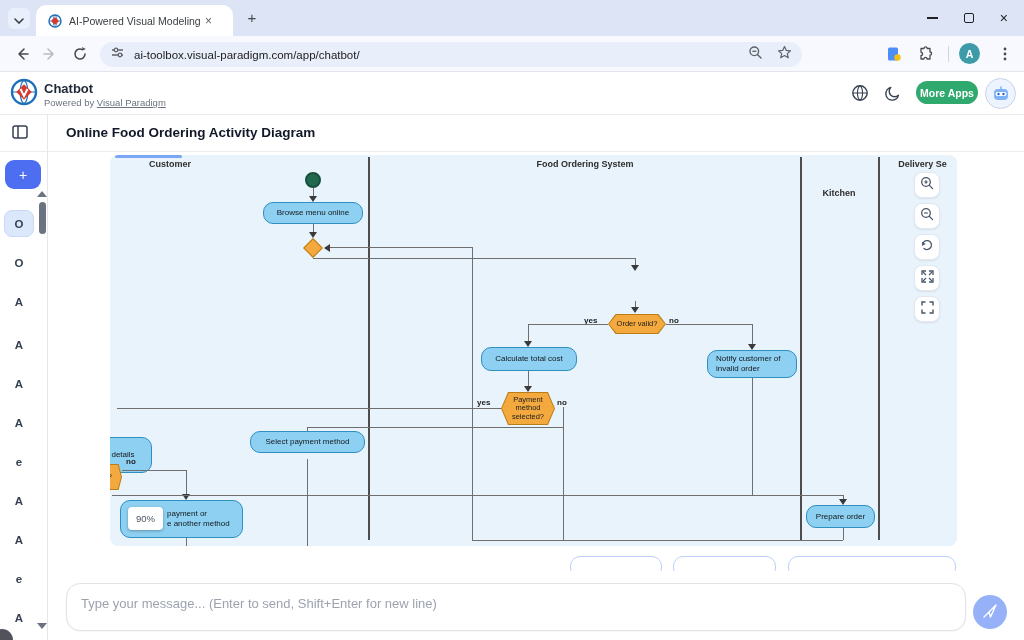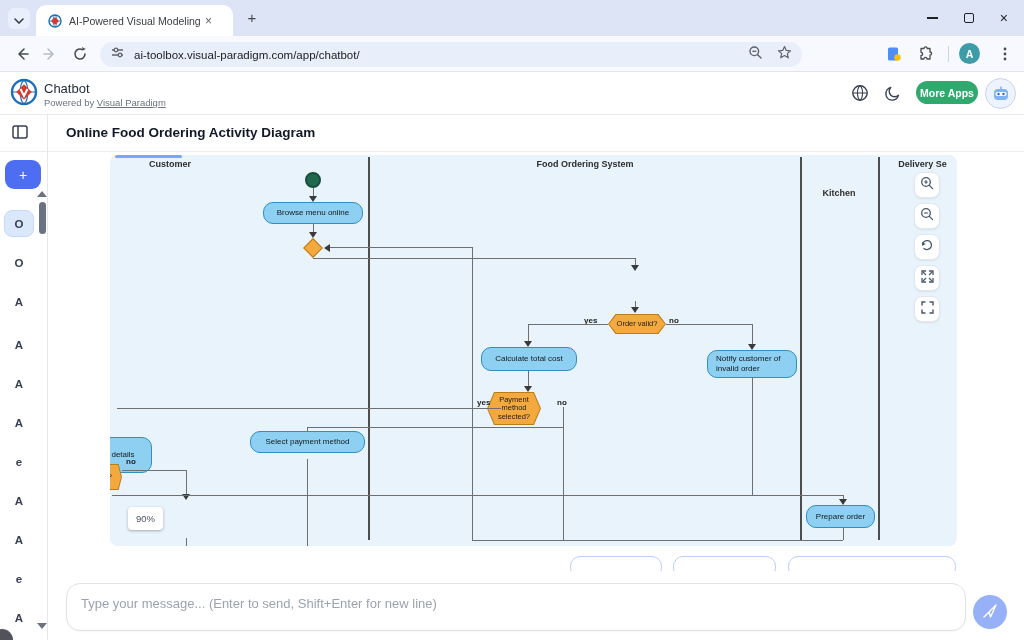--- a/index.html
+++ b/index.html
@@ -23,21 +23,21 @@
 
   .toolbar { left:0; top:36px; width:1024px; height:36px; background:#f7f9ff; border-bottom:1px solid #e2e5ee; }
   .nav-ic { top:44px; width:20px; height:20px; display:flex; align-items:center; justify-content:center; }
   .urlbar { left:100px; top:42px; width:702px; height:25px; border-radius:13px; background:#e9eefb; display:flex; align-items:center; padding:0 10px; }
   .url-text { font-size:11.5px; color:#202124; margin-left:9px; flex:1; overflow:hidden; white-space:nowrap; }
   .avatar-chrome { left:959px; top:43px; width:21px; height:21px; border-radius:50%; background:#3d9ca8; color:#fff; font-size:10.5px; font-weight:bold; display:flex; align-items:center; justify-content:center; }
   .ext-divider { left:948px; top:46px; width:1px; height:16px; background:#d0d4dd; }
 
   
   .appheader { left:0; top:72px; width:1024px; height:43px; background:#fff; border-bottom:1px solid #e7e9ee; }
-  .app-title { left:44px; top:81px; font-size:13px; font-weight:normal; color:#1f2937; }
+  .app-title { left:44px; top:81px; font-size:13px; font-weight:bold; color:#1f2937; }
   .powered { left:44px; top:97px; font-size:9.5px; color:#6b7280; }
   .powered a { color:#6b7280; }
   .more-apps { left:916px; top:81px; width:62px; height:23px; border-radius:12px; background:#2fa96d; color:#fff; font-size:10.5px; font-weight:bold; display:flex; align-items:center; justify-content:center; border:none; }
   .bot-avatar { left:985px; top:78px; width:31px; height:31px; border-radius:50%; background:#eef4ff; border:1.5px solid #c9d4e8; display:flex; align-items:center; justify-content:center; }
 
   
   .titlebar { left:0; top:115px; width:1024px; height:37px; background:#fff; border-bottom:1px solid #ececec; }
   .page-title { left:66px; top:125px; font-size:13.5px; font-weight:bold; color:#111827; }
   .sidebar-border { left:47px; top:115px; width:1px; height:525px; background:#e5e7eb; }
   .new-chat-btn { left:5px; top:160px; width:36px; height:29px; border-radius:9px; background:#4e6ef2; color:#fff; font-size:14px; display:flex; align-items:center; justify-content:center; border:none; }
@@ -271,21 +271,21 @@
       <div class="node" style="left:371px; top:192px; width:96px; height:24px;">Calculate total cost</div>
 
       <div class="eh" style="left:556px; top:169px; width:86px;"></div>
       <div class="ev" style="left:642px; top:169px; height:20px;"></div>
       <div class="ar-d" style="left:638px; top:189px;"></div>
       <div class="node la" style="left:597px; top:195px; width:90px; height:28px;">Notify customer of invalid order</div>
       <div class="ev" style="left:642px; top:223px; height:117px;"></div>
 
       <div class="ev" style="left:418px; top:216px; height:15px;"></div>
       <div class="ar-d" style="left:414px; top:231px;"></div>
-      <div class="hexo" style="left:377px; top:237px; width:54px; height:33px;">
+      <div class="hexo" style="left:391px; top:237px; width:54px; height:33px;">
         <div class="hexi">Payment method
 selected?</div>
       </div>
       <div class="elabel" style="left:367px; top:243px;">yes</div>
       <div class="elabel" style="left:447px; top:243px;">no</div>
       <div class="eh" style="left:7px; top:253px; width:384px;"></div>
       <div class="ev" style="left:453px; top:252px; height:133px;"></div>
       <div class="eh" style="left:197px; top:272px; width:256px;"></div>
       <div class="ev" style="left:197px; top:272px; height:5px;"></div>
       <div class="ar-d" style="left:193px; top:276px;"></div>
@@ -293,20 +293,22 @@
       <div class="ev" style="left:197px; top:304px; height:87px;"></div>
 
       <div class="node" style="left:-16px; top:282px; width:58px; height:36px;">details</div>
       <div class="hexo" style="left:-14px; top:309px; width:26px; height:26px;">
         <div class="hexi">l?</div>
       </div>
       <div class="elabel" style="left:16px; top:302px;">no</div>
       <div class="eh" style="left:12px; top:315px; width:64px;"></div>
       <div class="ev" style="left:76px; top:315px; height:24px;"></div>
       <div class="ar-d" style="left:72px; top:339px;"></div>
+      <div class="node la" style="left:10px; top:345px; width:123px; height:38px; padding-left:46px;">payment or
+e another method</div>
       <div class="ev" style="left:76px; top:383px; height:8px;"></div>
 
       <div class="eh" style="left:2px; top:340px; width:731px;"></div>
       <div class="ev" style="left:733px; top:340px; height:5px;"></div>
       <div class="ar-d" style="left:729px; top:344px;"></div>
       <div class="node" style="left:696px; top:350px; width:69px; height:23px;">Prepare order</div>
       <div class="ev" style="left:733px; top:373px; height:12px;"></div>
 
       <div class="zoom-badge">90%</div>
     </div>

